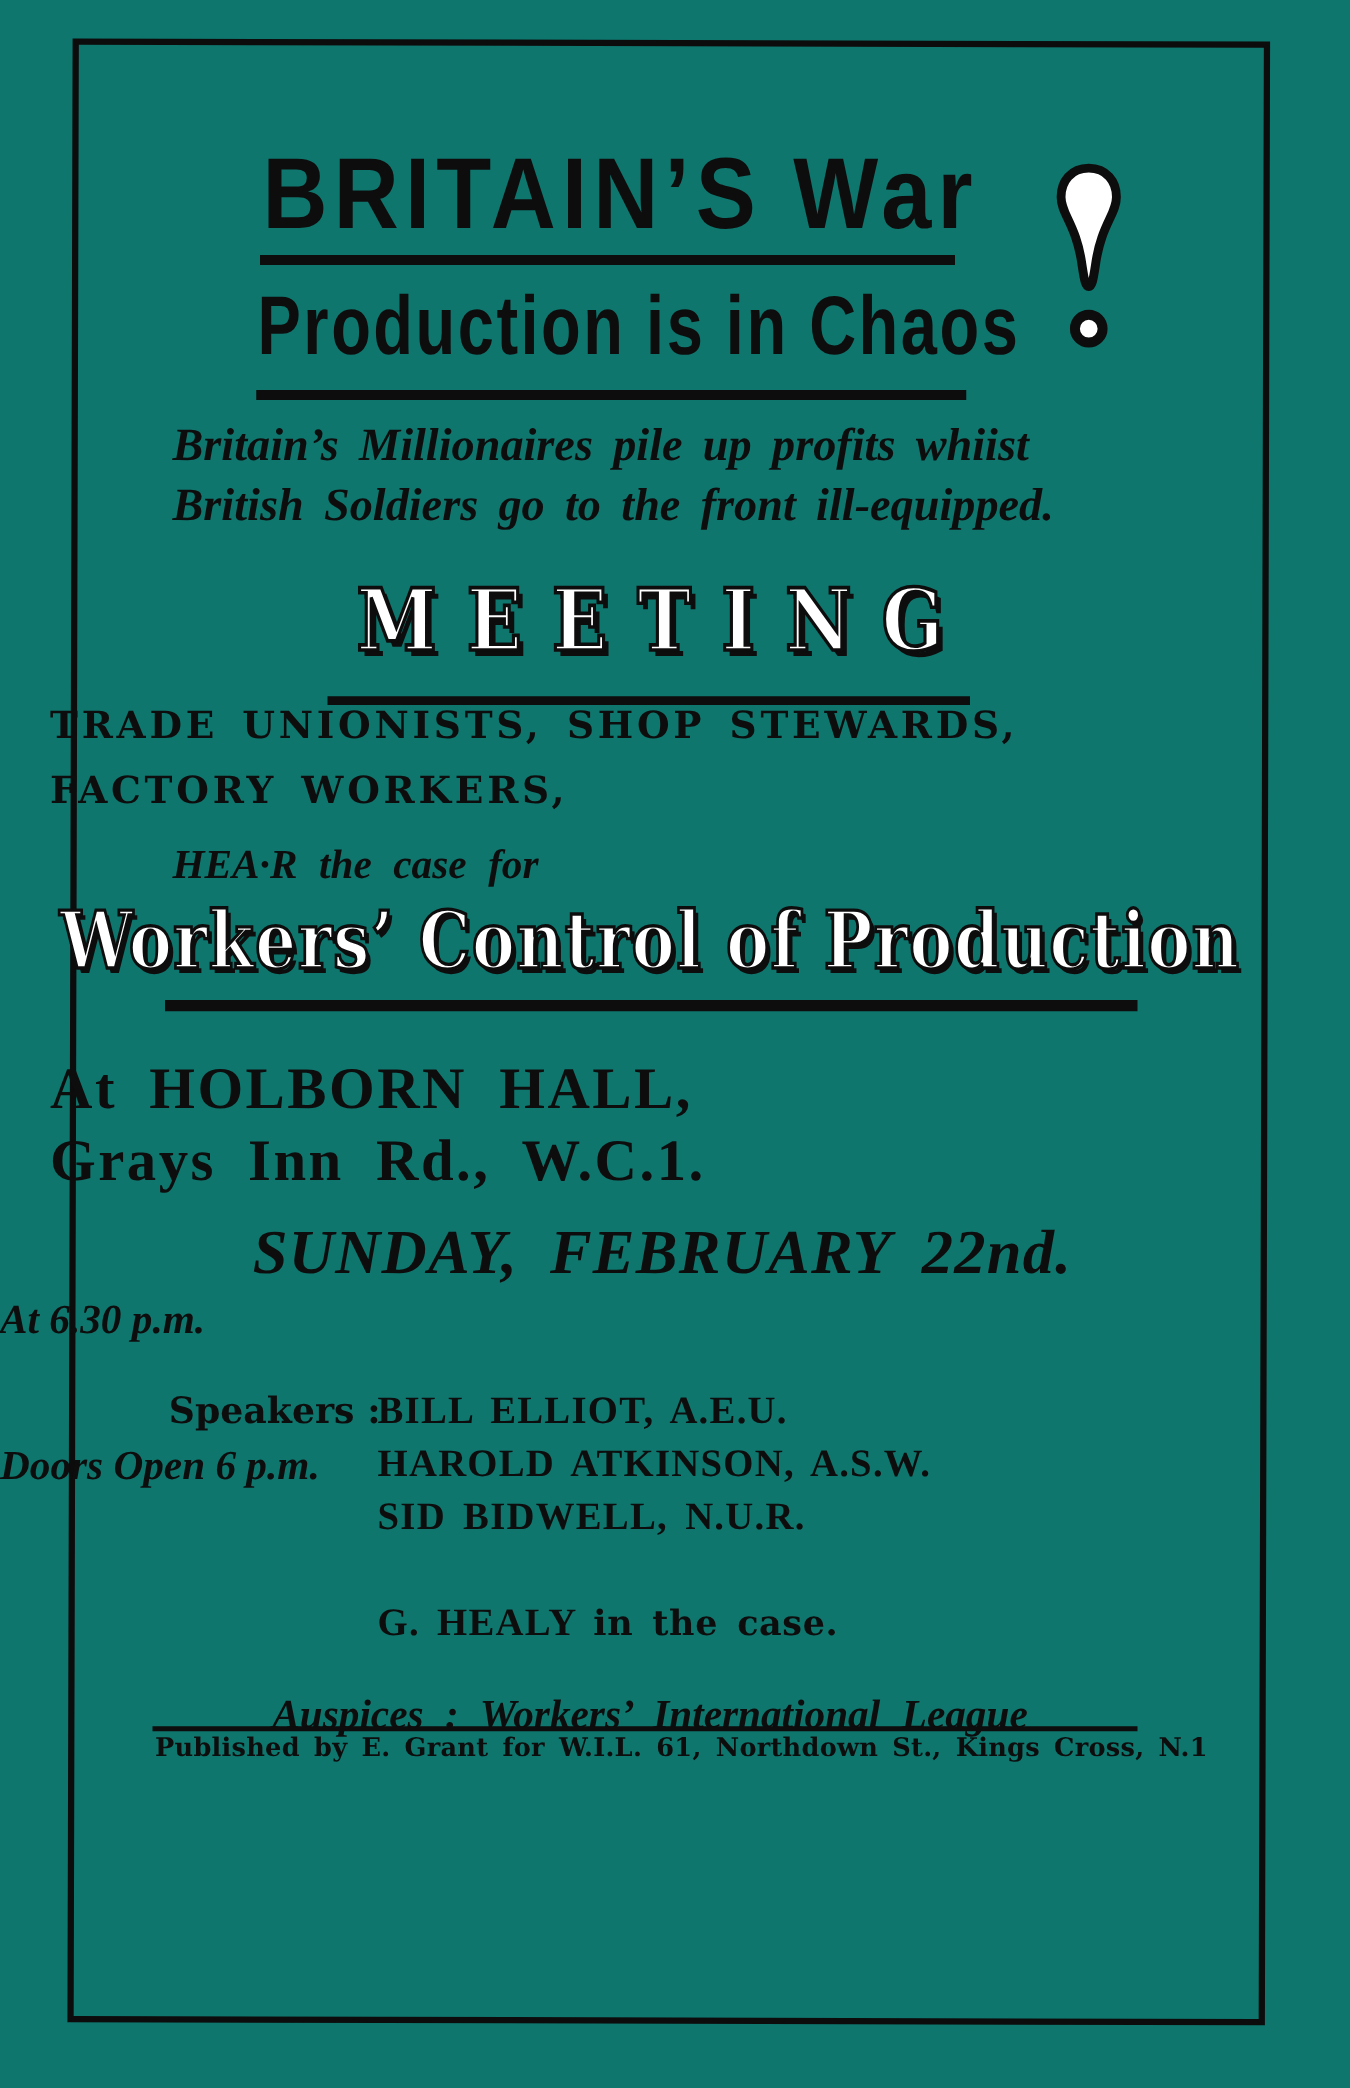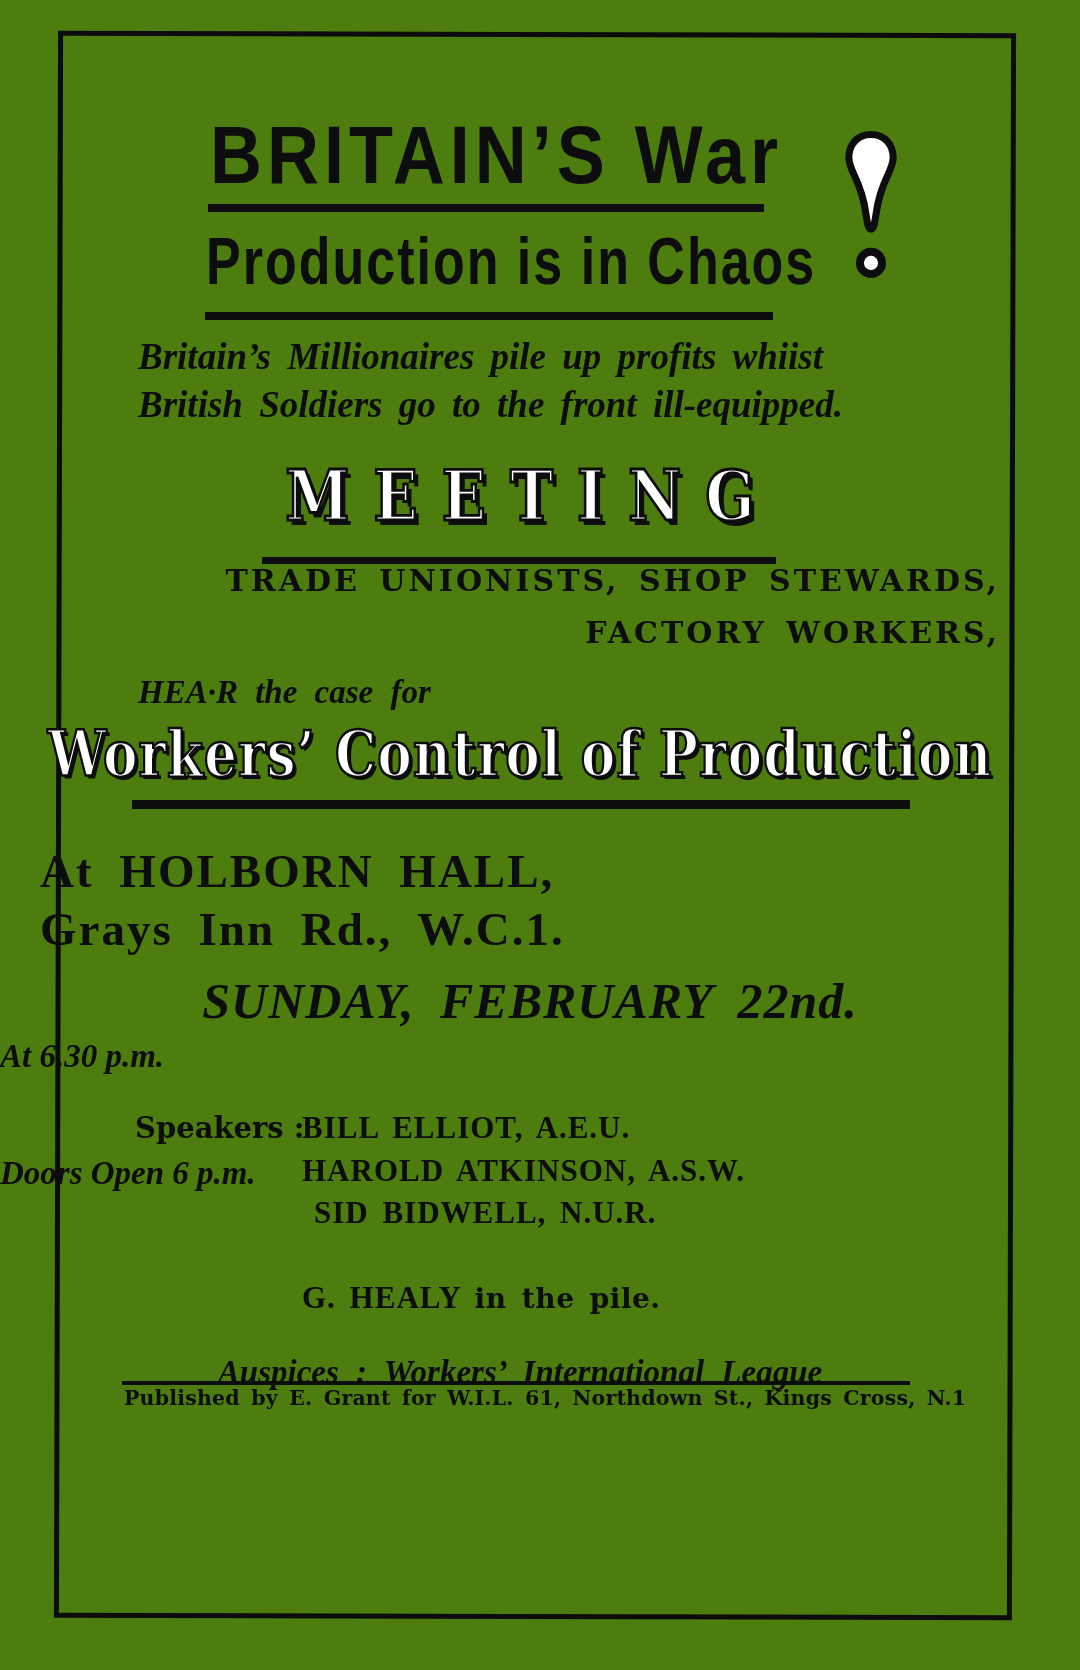--- a/index.html
+++ b/index.html
@@ -3,21 +3,21 @@
 <meta charset="utf-8">
 <style>
   html,body{margin:0;padding:0;}
   body{
     width:1080px;height:1670px;
     background:#ffffff;
     font-family:"Liberation Serif", serif;
     color:#0d0d0d;
     overflow:hidden;
   }
-  .poster{position:relative;width:1080px;height:1670px;background:#4d7c0f;}
+  .poster{position:relative;width:1080px;height:1670px;background:#0f766e;}
 
   .frame{
     position:absolute;left:56px;top:32px;width:948px;height:1577px;
     border:5px solid #0c0c0c;
     transform:rotate(0.15deg);
   }
 
   .abs{position:absolute;}
   .bar{position:absolute;background:#0d0d0d;}
 
@@ -52,21 +52,21 @@
     display:inline-block;
     font-family:"DejaVu Serif", serif;font-weight:700;font-size:58px;line-height:1;
     letter-spacing:24px;margin-right:-24px;
     color:#ffffff;-webkit-text-stroke:2.5px #0d0d0d;
     text-shadow:4px 4px 0 #0d0d0d;
     transform:scaleY(1.18);transform-origin:top center;
     white-space:nowrap;
   }
 
   .audience{
-    left:40px;width:960px;text-align:right;
+    left:40px;width:960px;text-align:left;
     font-family:"DejaVu Serif", serif;font-weight:700;font-size:30px;line-height:1;
     letter-spacing:3px;word-spacing:6px;white-space:nowrap;
   }
 
   .hear{
     left:138px;top:676px;width:700px;
     font-style:italic;font-weight:700;font-size:33px;line-height:1;
     word-spacing:9px;white-space:nowrap;
   }
 
@@ -177,26 +177,26 @@
   </div>
 
   <div class="abs speakers-label">Speakers :</div>
 
   <div class="abs speaker-row" style="top:1112px;">
     <span>BILL ELLIOT, A.E.U.</span>
   </div>
   <div class="abs speaker-row" style="top:1155px;">
     <span>HAROLD ATKINSON, A.S.W.</span>
   </div>
-  <div class="abs speaker-row" style="top:1197px;margin-left:12px;">
+  <div class="abs speaker-row" style="top:1197px;">
     <span>SID BIDWELL, N.U.R.</span>
   </div>
   <div class="abs speaker-row" style="top:1282px;">
     <span>G. HEALY</span>
-    <span class="speaker-rest-bold">in the pile.</span>
+    <span class="speaker-rest-bold">in the case.</span>
   </div>
 
   <div class="abs auspices">Auspices :  Workers’ International League</div>
 
   <div class="bar" style="left:122px;top:1381px;width:788px;height:4px;"></div>
   <div class="abs imprint">Published by E. Grant for W.I.L. 61, Northdown St., Kings Cross, N.1</div>
 
 </div>
 
 </body></html>

